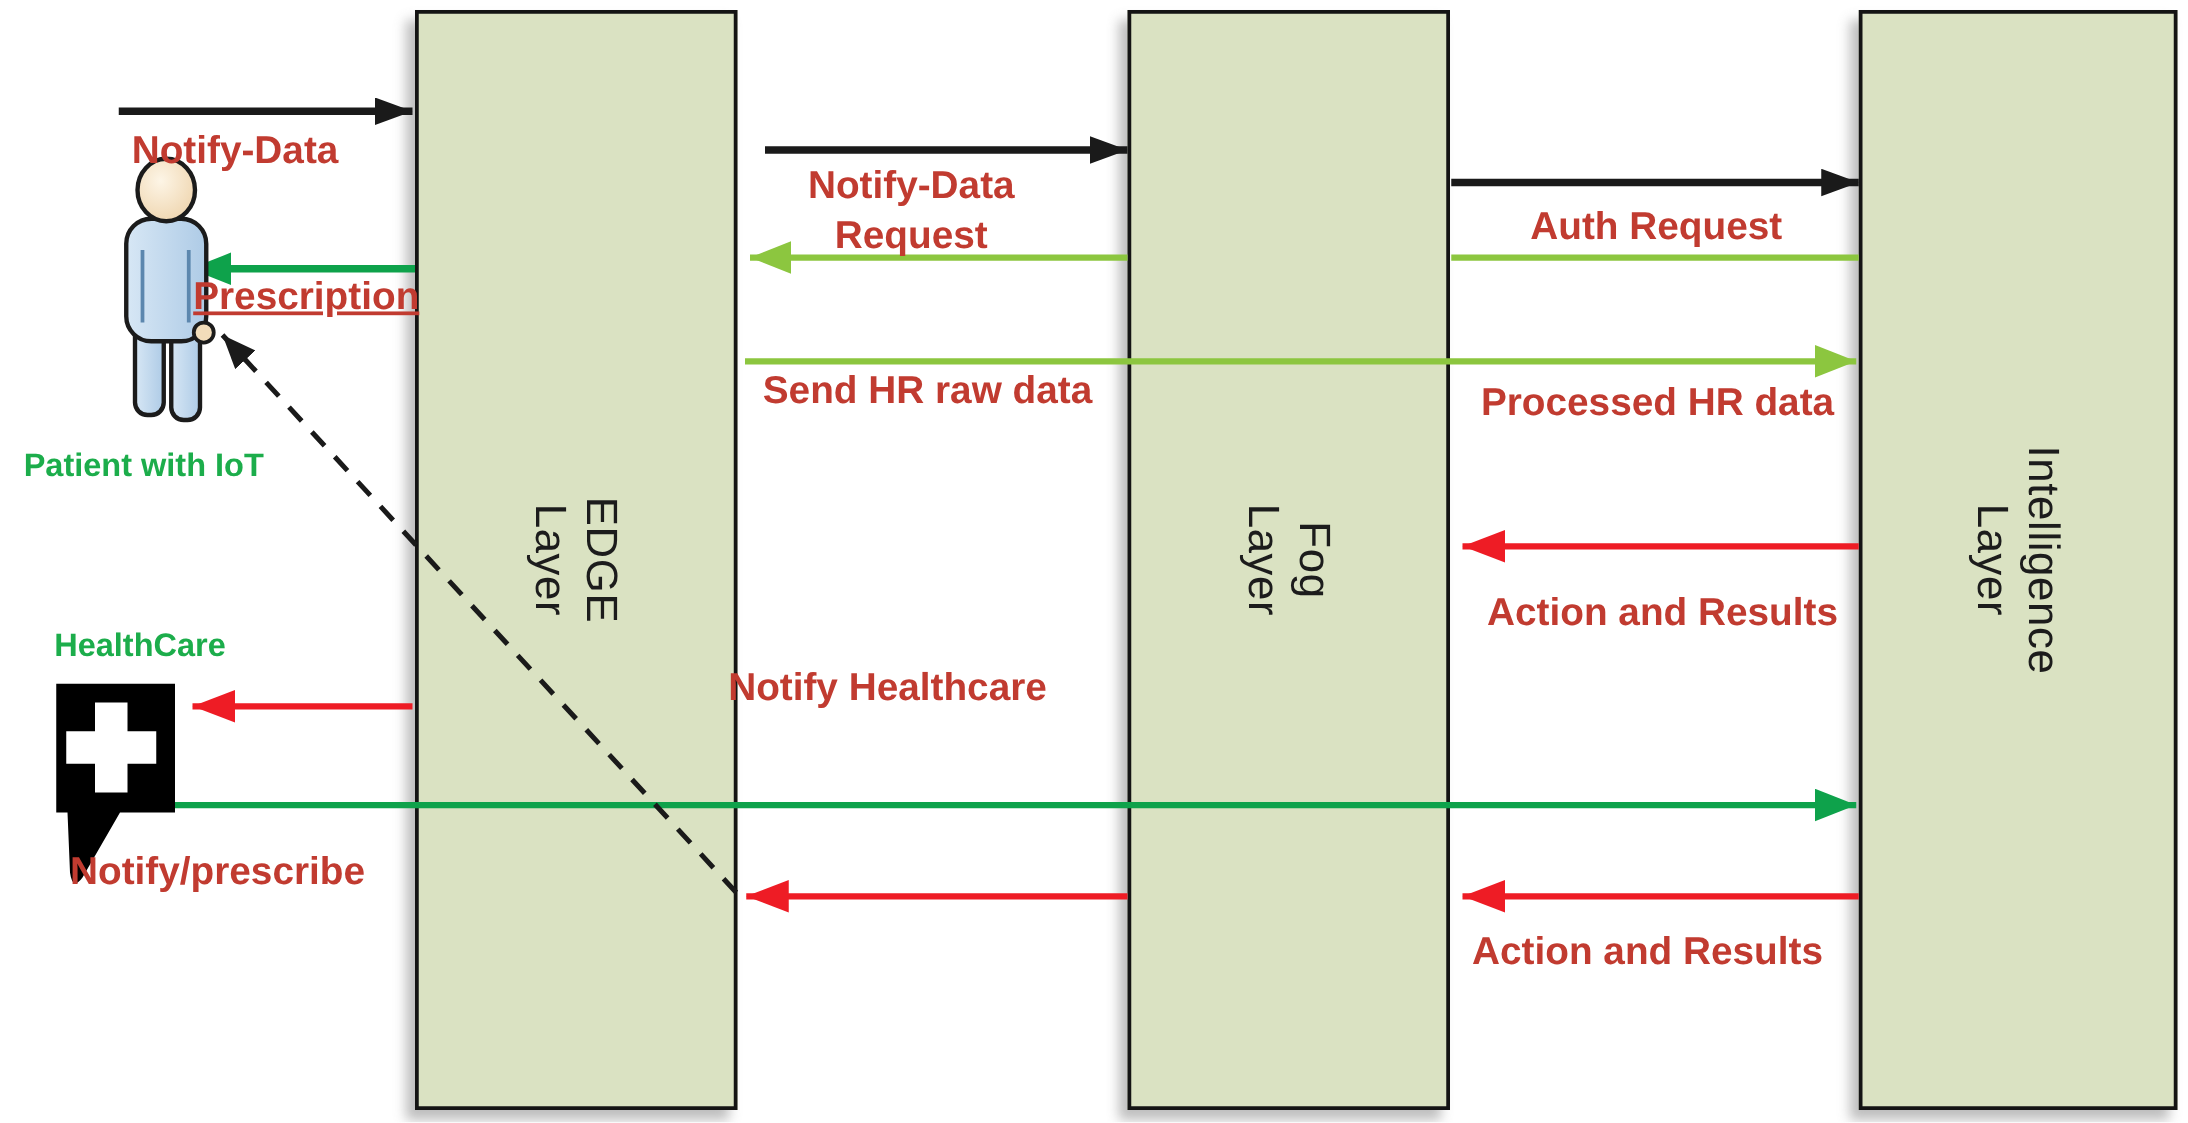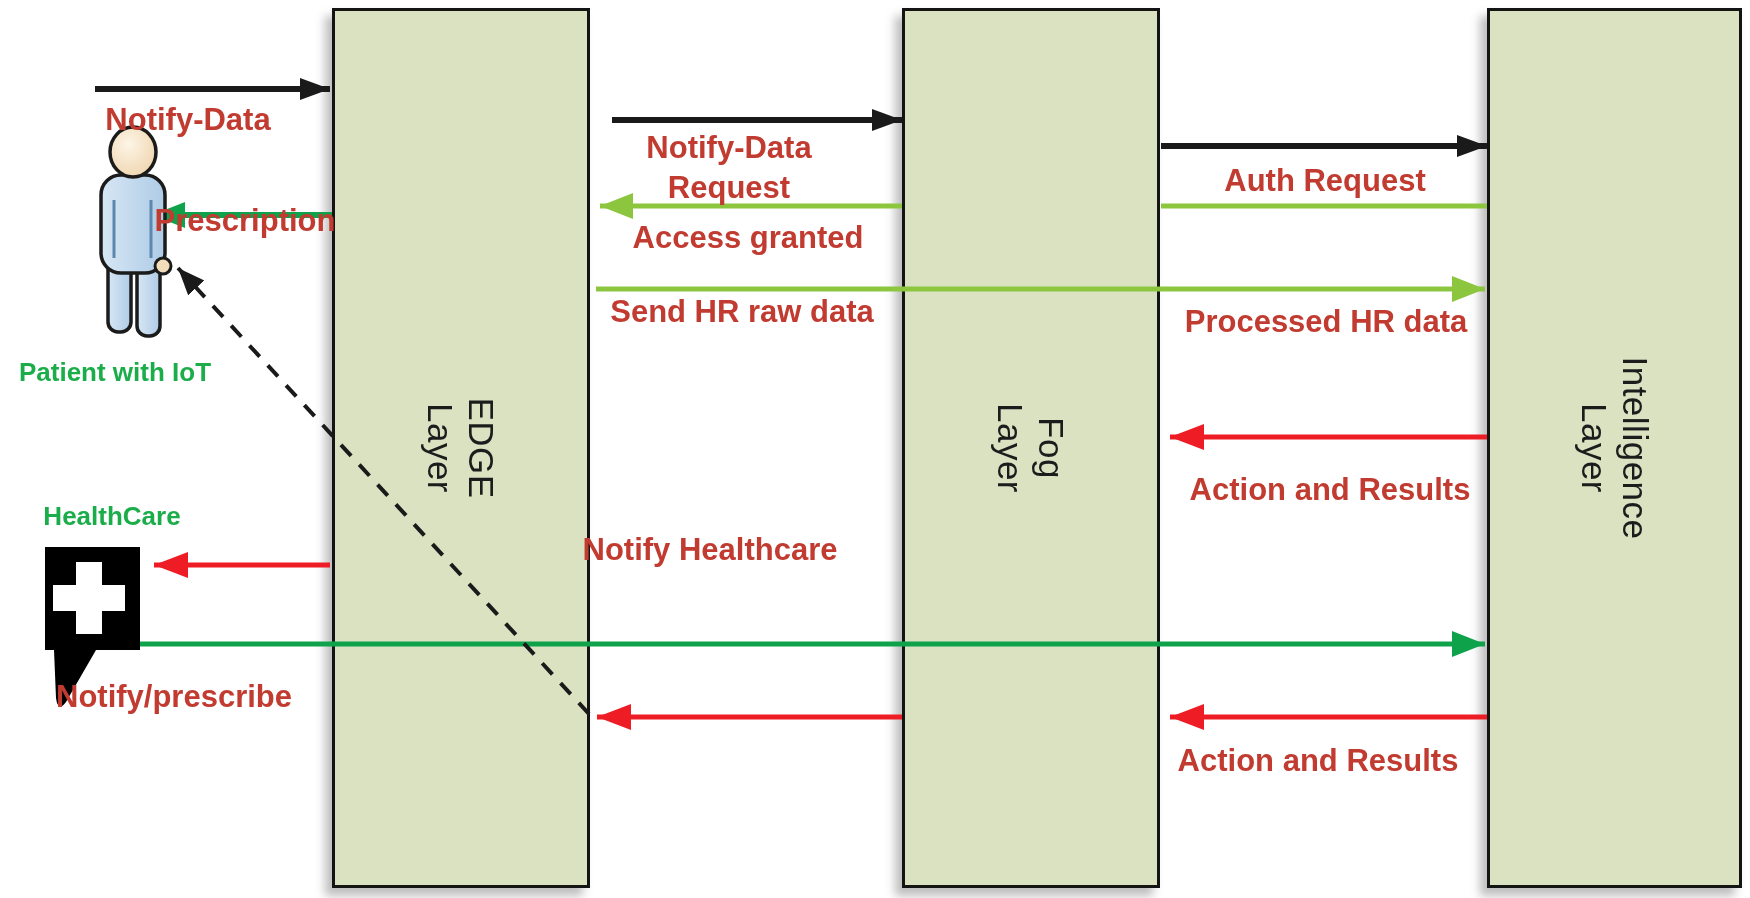--- a/index.html
+++ b/index.html
@@ -135,24 +135,23 @@
     </g>
 
     <g>
       <path d="M45,547 H140 V650 H96 L66,702 Q58,713 56,698 L54,650 H45 Z" fill="#000000"></path>
       <rect x="76" y="562" width="26" height="72" fill="#ffffff"></rect>
       <rect x="53" y="585" width="72" height="26" fill="#ffffff"></rect>
     </g>
   </svg>
 
   <div class="msg" style="left:188px;top:120px;">Notify-Data</div>
-  <div class="msg" style="left:245px;top:221px;">Prescription</div>
+  <div class="msg" style="left:245px;top:237px;text-decoration:underline;">Prescription</div>
   <div class="msg" style="left:729px;top:168px;">Notify-Data
 Request</div>
-  <div class="msg" style="left:748px;top:238px;">Access granted</div>
   <div class="msg" style="left:1325px;top:181px;">Auth Request</div>
   <div class="msg" style="left:742px;top:312px;">Send HR raw data</div>
   <div class="msg" style="left:1314px;top:322px;margin-left:12px;">Processed HR data</div>
   <div class="msg" style="left:1330px;top:490px;">Action and Results</div>
   <div class="msg" style="left:174px;top:697px;">Notify/prescribe</div>
   <div class="msg" style="left:710px;top:550px;">Notify Healthcare</div>
   <div class="msg" style="left:1318px;top:761px;">Action and Results</div>
 
   <div class="actor-label" style="left:115px;top:372px;">Patient with IoT</div>
   <div class="actor-label" style="left:112px;top:516px;">HealthCare</div>

